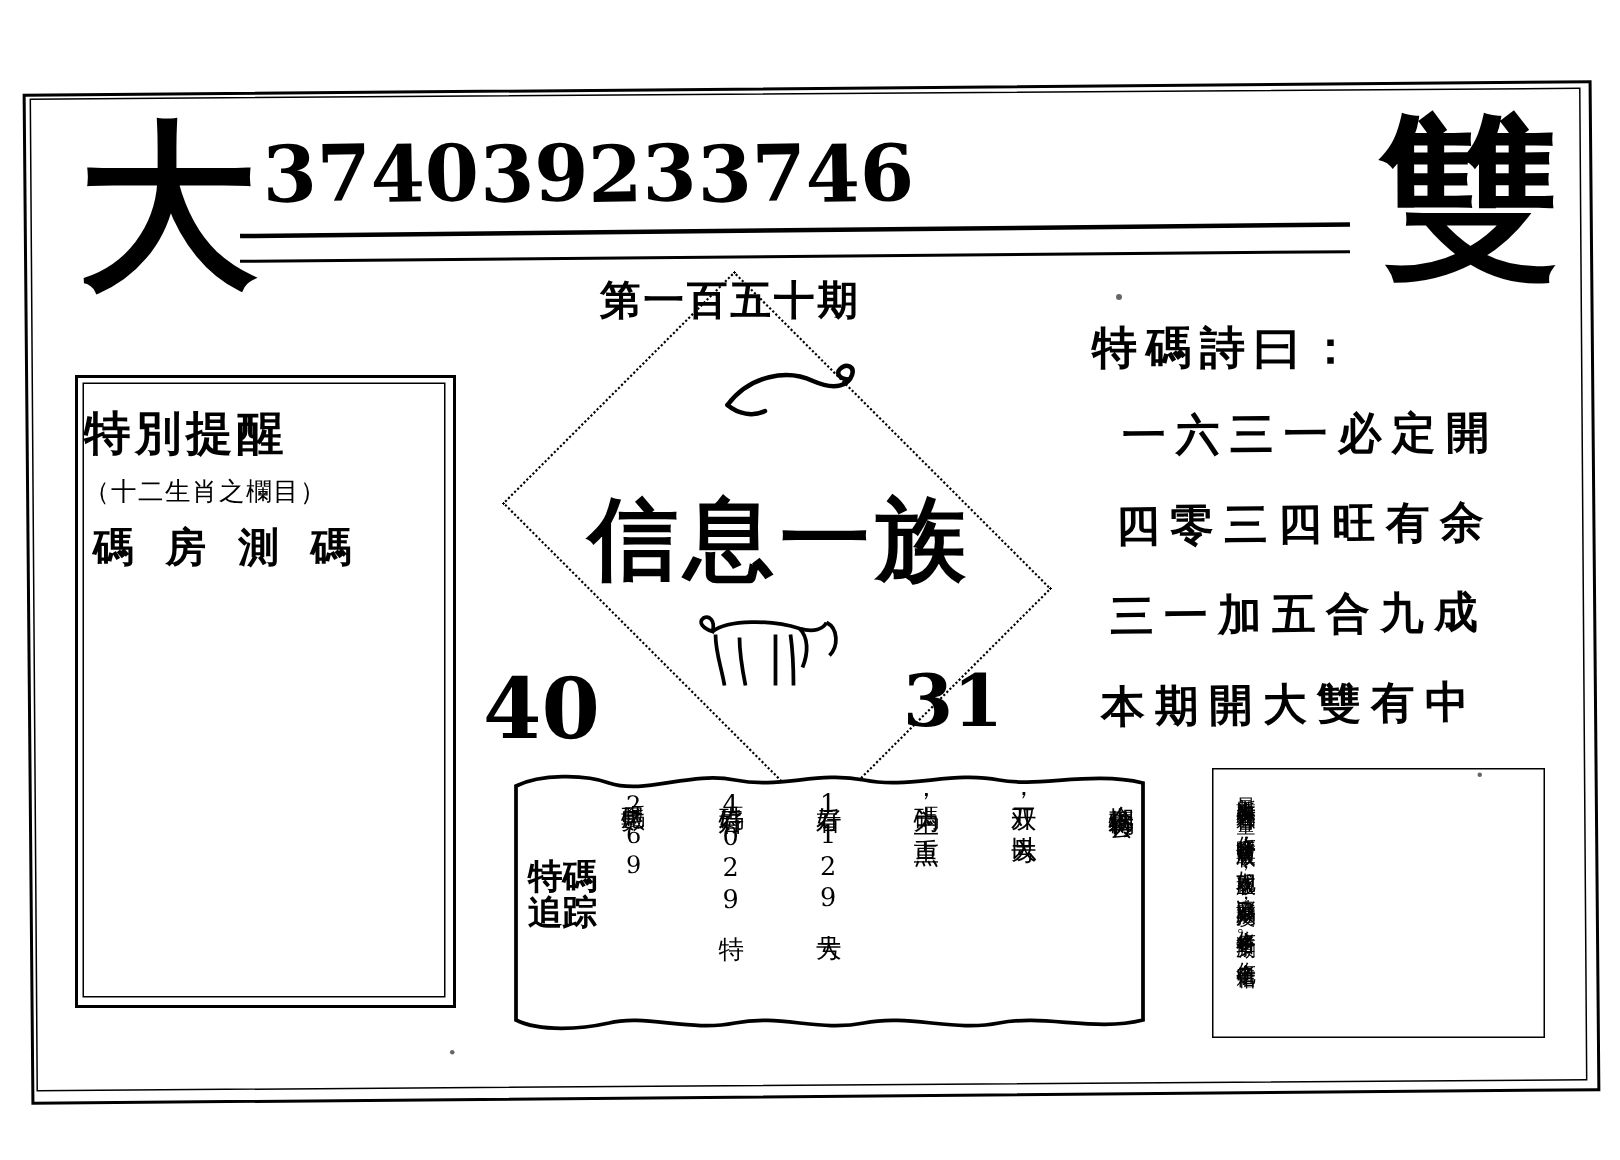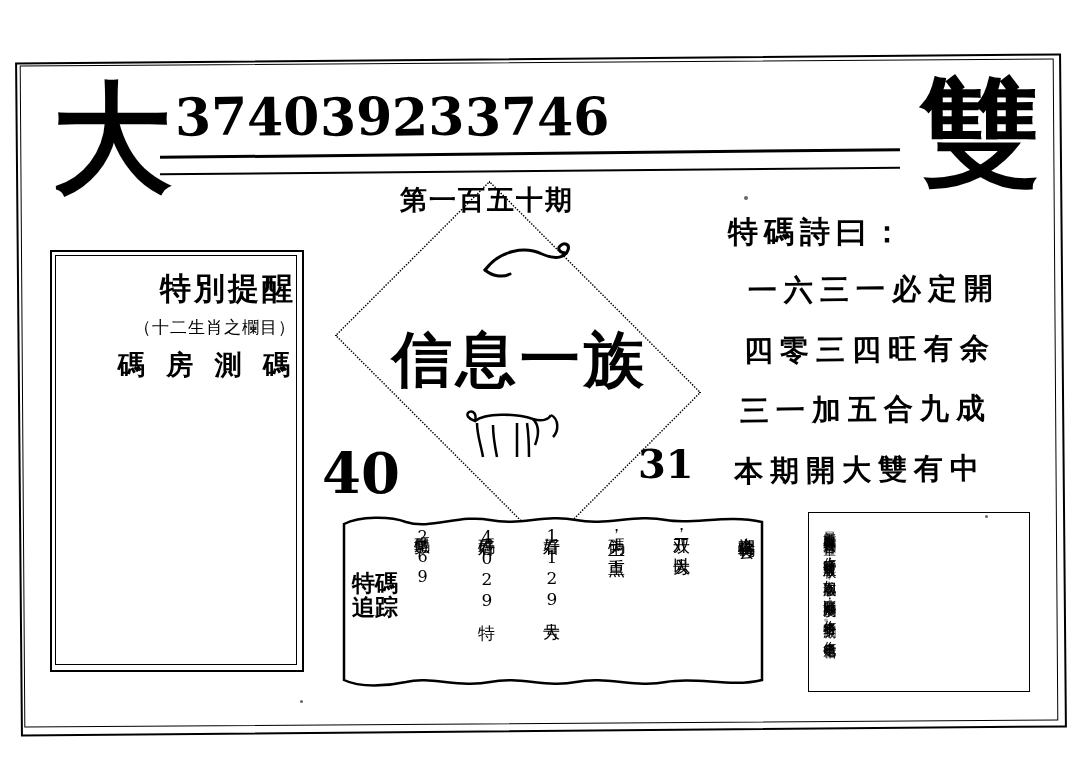--- a/index.html
+++ b/index.html
@@ -62,21 +62,21 @@
   }
 
   
   .left-box{
     position:absolute;left:50px;top:250px;width:250px;height:418px;
     border:2px solid #000;
   }
   .left-box-inner{
     position:absolute;left:55px;top:255px;width:240px;height:408px;
     border:1px solid #000;
-    text-align:right;
+    text-align:left;
   }
   .lb-title{
     font-family:"DejaVu Serif","Liberation Serif",serif;
     font-size:31px;font-weight:700;margin-top:12px;letter-spacing:3px;
   }
   .lb-sub{
     font-family:"DejaVu Serif","Liberation Serif",serif;
     font-size:17px;margin-top:6px;letter-spacing:1px;
   }
   .lb-sub2{
@@ -119,23 +119,23 @@
   }
   .cow{
     position:absolute;left:455px;top:405px;width:110px;height:60px;
   }
   .n40{
     position:absolute;left:322px;top:440px;
     font-family:"DejaVu Serif","Liberation Serif",serif;
     font-size:56px;font-weight:700;
   }
   .n31{
-    position:absolute;left:638px;top:440px;
-    font-family:"DejaVu Serif","Liberation Serif",serif;
-    font-size:40px;font-weight:700;
+    position:absolute;left:602px;top:440px;
+    font-family:"DejaVu Serif","Liberation Serif",serif;
+    font-size:48px;font-weight:700;
   }
 
   
   .poem-title{
     position:absolute;left:728px;top:212px;
     font-family:"DejaVu Serif","Liberation Serif",serif;
     font-size:30px;font-weight:700;letter-spacing:6px;
   }
   .poem{
     position:absolute;left:748px;top:270px;width:280px;
@@ -150,21 +150,21 @@
   .poem-line:nth-child(3){transform:rotate(-0.7deg) translateX(-8px);}
   .poem-line:nth-child(4){transform:rotate(-0.8deg) translateX(-14px);}
 
   
   .banner{
     position:absolute;left:330px;top:512px;width:446px;height:180px;
   }
   .banner-left-tag{
     position:absolute;left:22px;top:14px;width:46px;height:140px;
     display:flex;flex-direction:column;align-items:center;justify-content:center;
-    font-family:Liberation Serif, serif;
+    font-family:Liberation Sans, sans-serif;
     font-size:23px;font-weight:700;line-height:1.05;text-align:center;
   }
   .vcols{
     position:absolute;left:82px;top:12px;height:150px;width:345px;
     display:flex;flex-direction:row-reverse;justify-content:space-between;
   }
   .vcol{
     writing-mode:vertical-rl;
     text-orientation:upright;
     font-family:"DejaVu Serif","Liberation Serif",serif;

